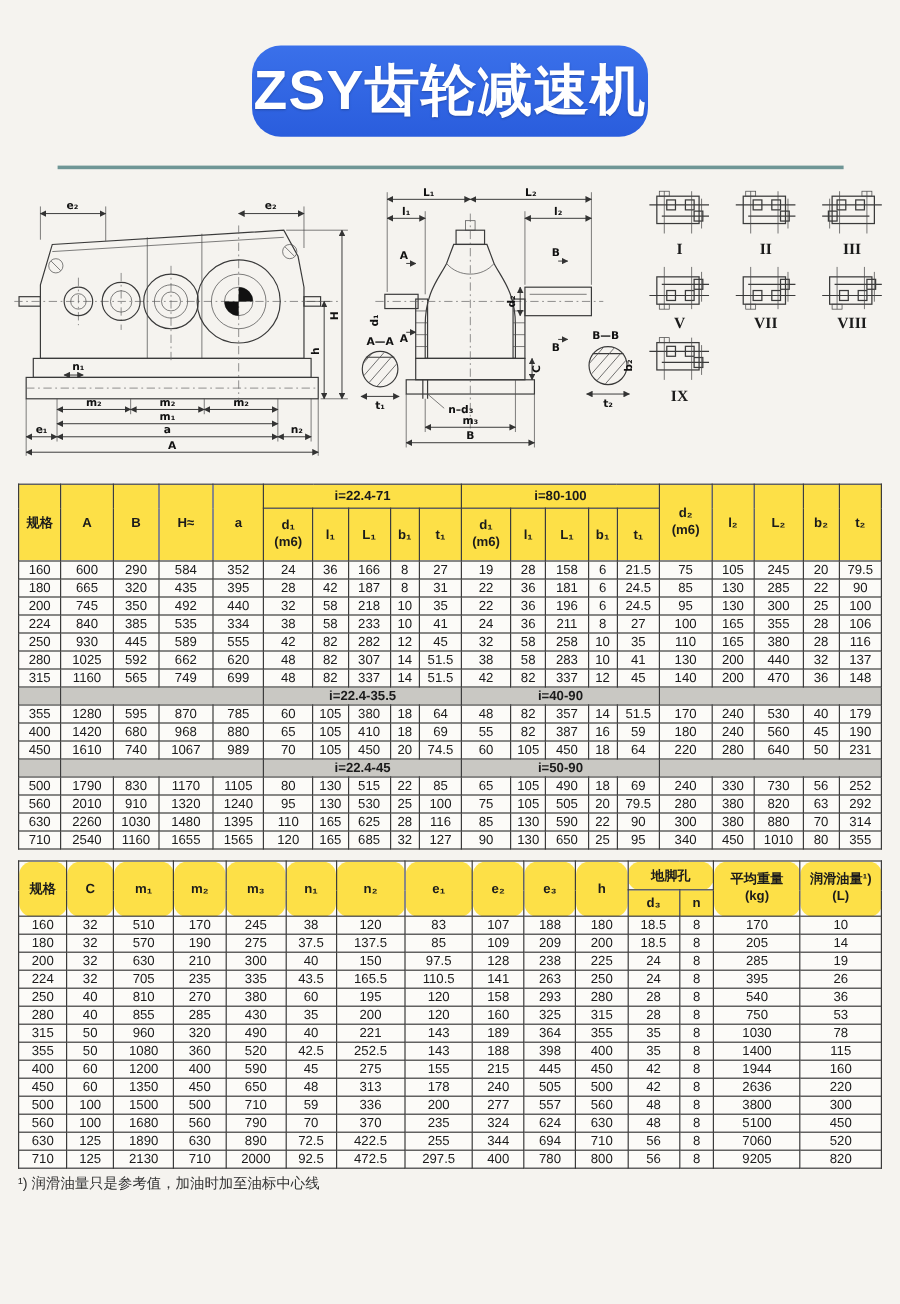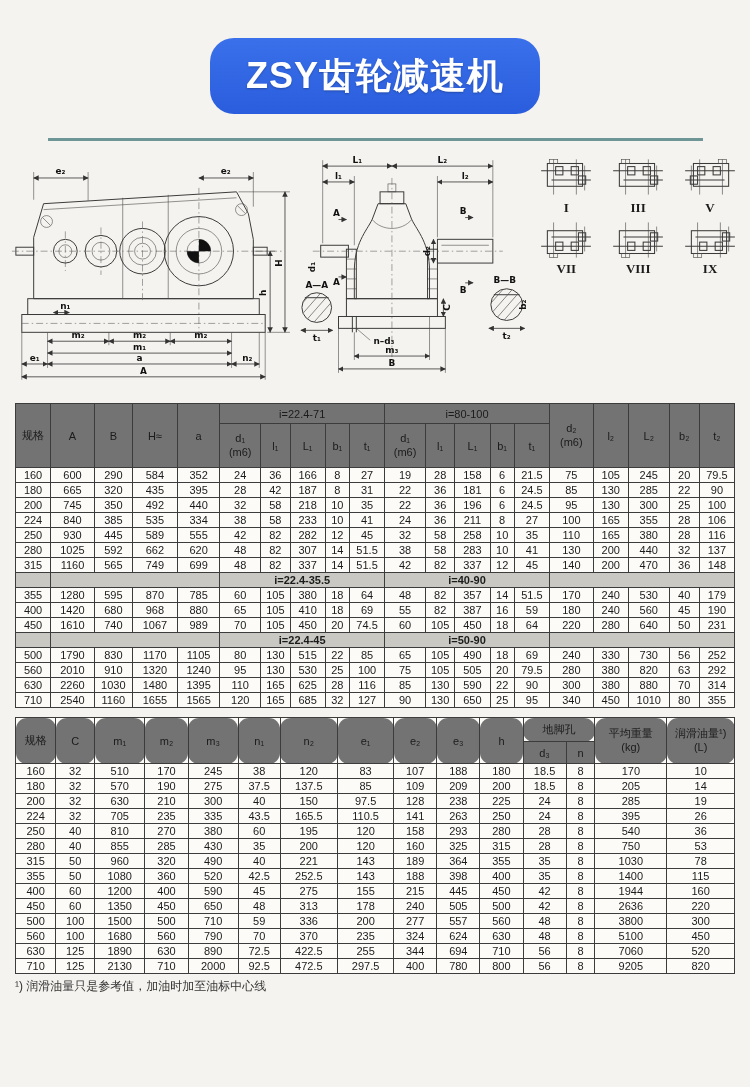--- a/index.html
+++ b/index.html
@@ -3,21 +3,21 @@
 <meta charset="utf-8">
 <style>
   * { box-sizing: border-box; margin: 0; padding: 0; }
   html, body { width: 750px; background: #f5f3ef; font-family: "Liberation Sans", "DejaVu Sans", sans-serif; }
   body { height: 1087px; overflow: hidden; position: relative; color: #1b1b1b; }
 
   .banner {
     width: 330px; height: 76px; margin: 38px auto 15px auto;
     background: linear-gradient(180deg, #3a70ea 0%, #2a5ddd 100%);
     border-radius: 24px; display: flex; align-items: center; justify-content: center;
-    color: #ffffff; font-size: 36px; font-weight: bold; letter-spacing: 1px;
+    color: #ffffff; font-size: 46px; font-weight: bold; letter-spacing: 1px;
     text-shadow: 0 1px 2px rgba(0,0,0,.25);
   }
   .divider { width: 655px; height: 3px; background: #6f9696; margin: 24px auto 10px auto; }
 
   .drawings { width: 742px; margin: 0 auto; display: flex; align-items: flex-start; height: 240px; }
   .drawings svg.big { display: block; }
   .dln  { stroke: #3a3a3a; stroke-width: 1;   fill: none; }
   .thn  { stroke: #4a4a4a; stroke-width: .6;  fill: none; }
   .dsh  { stroke: #666;    stroke-width: .6;  fill: none; stroke-dasharray: 7 3 1.5 3; }
   .dim  { stroke: #333;    stroke-width: .8;  fill: none; }
@@ -29,21 +29,21 @@
   .pos-cell svg { display: block; }
   .pos-cell:nth-child(3n) svg { transform: scaleX(-1); }
   .pos-cell:nth-child(n+4):nth-child(-n+6) svg { transform: scaleY(-1); }
   .pos-label { font-family: "Liberation Serif", serif; font-weight: bold; font-size: 13px; margin-top: 1px; }
 
   table { border-collapse: collapse; width: 720px; margin: 0 auto; background: #fcfbf8; table-layout: fixed; }
   #table1 { margin-top: 12px; }
   #table2 { margin-top: 9px; }
   th, td { border: 1px solid #3c3c3c; text-align: center; vertical-align: middle;
            font-size: 11px; padding: 1px 0; height: 15px; overflow: hidden; }
-  th { background: #737373; font-weight: normal; }
+  th { background: #fde047; font-weight: bold; }
   #table1 thead tr:first-child th { height: 20px; }
   #table1 thead tr:last-child  th { height: 44px; }
   #table2 thead tr:first-child th { height: 24px; border-radius: 11px; }
   #table2 thead tr:last-child  th { height: 22px; }
   .pre { white-space: pre-line; line-height: 1.2; }
   .seprow td { background: #c9c8c3; font-weight: bold; height: 14px; }
 
   .footnote { width: 720px; margin: 4px auto 0 auto; font-size: 12px; color: #333; text-align: left; }
 </style>
 </head>
@@ -266,20 +266,26 @@
     <text class="lbl" x="216" y="189">t₂</text>
     <text class="lbl" x="236" y="154" transform="rotate(-90 236,154)">b₂</text>
   </svg>
 
   <div class="positions">
     <div class="pos-cell">
       <svg width="58" height="42" viewBox="0 0 56 40">
           <use href="#gbx"></use>
         </svg>
       <div class="pos-label">I</div>
+    </div>
+    <div class="pos-cell">
+      <svg width="58" height="42" viewBox="0 0 56 40">
+          <use href="#gbx"></use>
+        </svg>
+      <div class="pos-label">II</div>
     </div>
     <div class="pos-cell">
       <svg width="58" height="42" viewBox="0 0 56 40">
           <use href="#gbx"></use>
         </svg>
       <div class="pos-label">III</div>
     </div>
     <div class="pos-cell">
       <svg width="58" height="42" viewBox="0 0 56 40">
           <use href="#gbx"></use>

